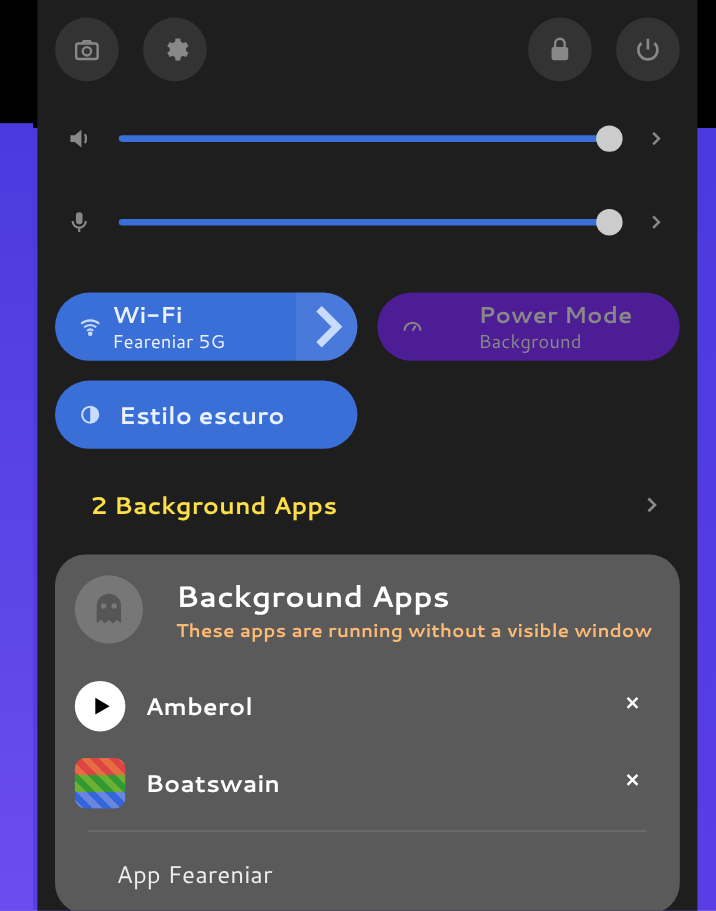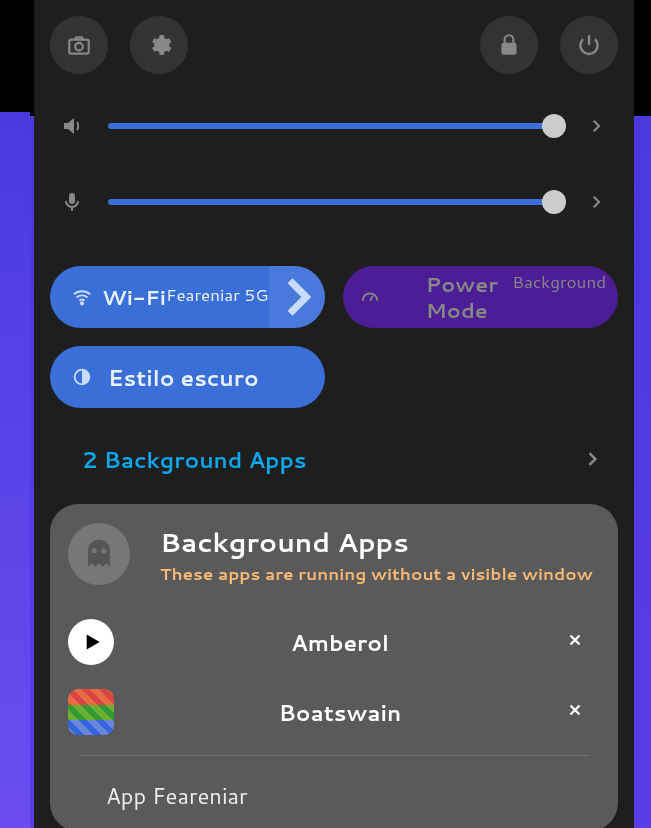--- a/index.html
+++ b/index.html
@@ -93,21 +93,21 @@
       padding: 0 12px;
       cursor: pointer;
       position: relative;
     }
     .toggle.off { background: #4c1d95; color: #888; gap: 40px; }
     .toggle.on { background: #3a6fd8; color: #eaf1ff; }
     .toggle-icon {
       width: 40px; display:flex; justify-content:center; align-items:center;
     }
     .toggle-icon svg { width: 22px; height: 22px; }
-    .toggle-labels { display: flex; flex-direction: row; line-height: 1.25; }
+    .toggle-labels { display: flex; flex-direction: column; line-height: 1.25; }
     .toggle-title { font-size: 21px; font-weight: 700; }
     .toggle-sub { font-size: 17px; }
     .toggle-single { font-size: 22px; font-weight: 700; margin-left: 6px; }
     .toggle-chev {
       position: absolute;
       right: 0;
       top: 0;
       bottom: 0;
       width: 56px;
       display: flex;
@@ -117,21 +117,21 @@
       border-radius: 0 31px 31px 0;
     }
     .bg-apps-row {
       display: flex;
       align-items: center;
       padding: 0 16px 0 32px;
       height: 46px;
       cursor: pointer;
       margin-bottom: 22px;
     }
-    .bg-apps-row-label { font-size: 22px; font-weight: 700; color: #0ea5e9; flex: 1; }
+    .bg-apps-row-label { font-size: 22px; font-weight: 700; color: #fde047; flex: 1; }
     .popover {
       background: #5a5a5a;
       border-radius: 28px;
       padding: 18px 10px 20px 10px;
       color: #f2f2f2;
     }
     .popover-header {
       display: flex;
       align-items: center;
       gap: 30px;
@@ -143,21 +143,20 @@
       display:flex; align-items:center; justify-content:center;
     }
     .ghost-circle svg { width: 38px; height: 38px; }
     .popover-title { font-size: 27px; font-weight: 800; color: #fff; }
     .popover-sub { font-size: 17px; font-weight: 700; color: #fdba74; }
     .app-row {
       display: flex;
       align-items: center;
       gap: 18px;
       padding: 12px 24px 12px 8px;
-      text-align: center;
     }
     .app-icon {
       width: 46px; height: 46px; border-radius: 50%;
       display:flex; align-items:center; justify-content:center;
     }
     .app-icon.play { background: #fff; }
     .app-icon.play svg { width: 26px; height: 26px; }
     .app-icon.boat {
       border-radius: 10px;
       background: linear-gradient(180deg, #d44 0%, #d44 34%, #393 34%, #393 67%, #36d 67%, #36d 100%);

